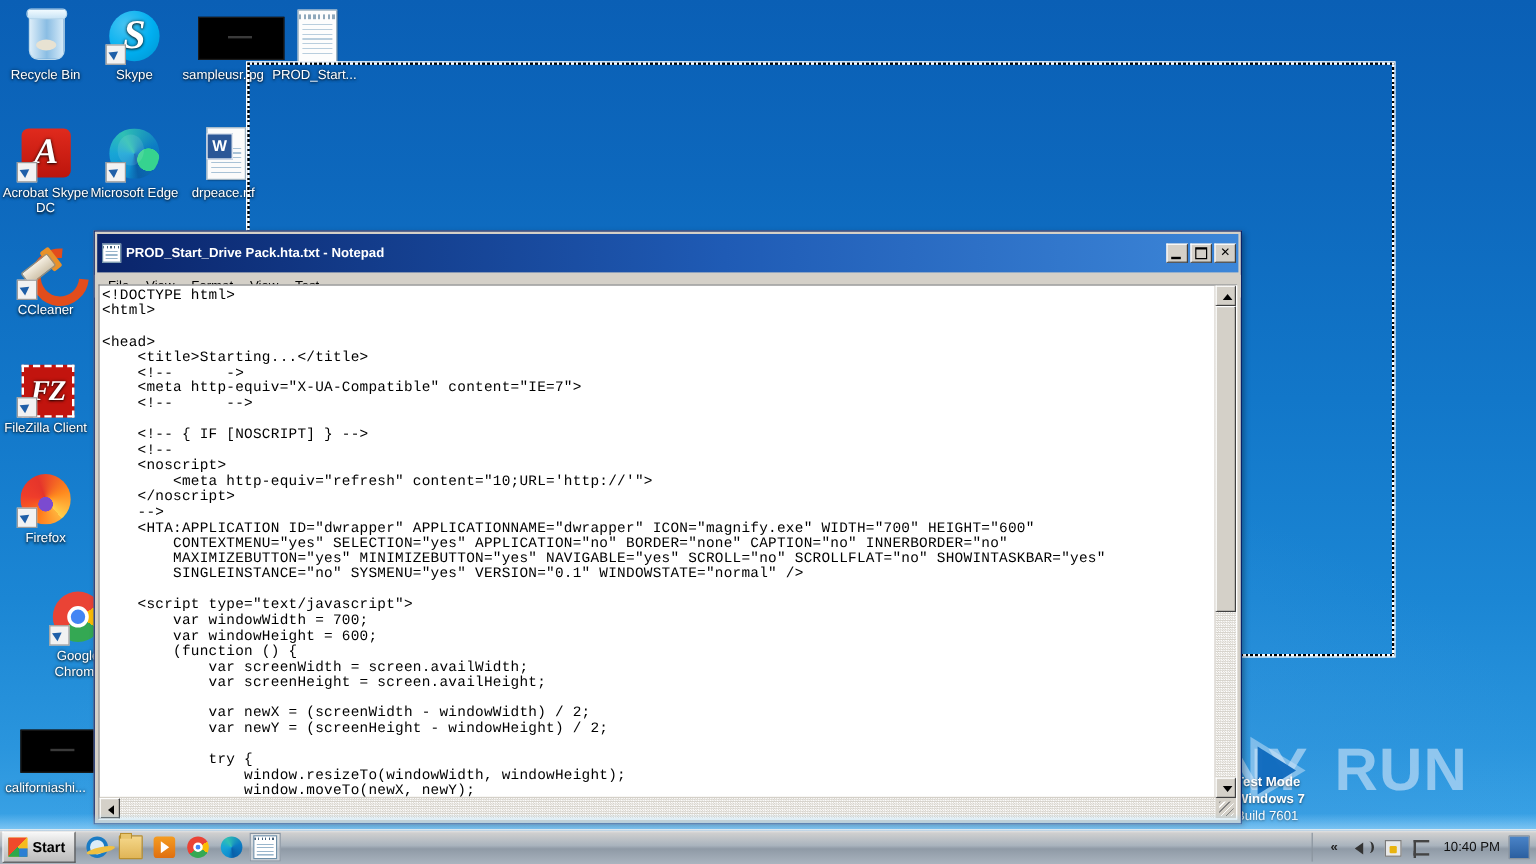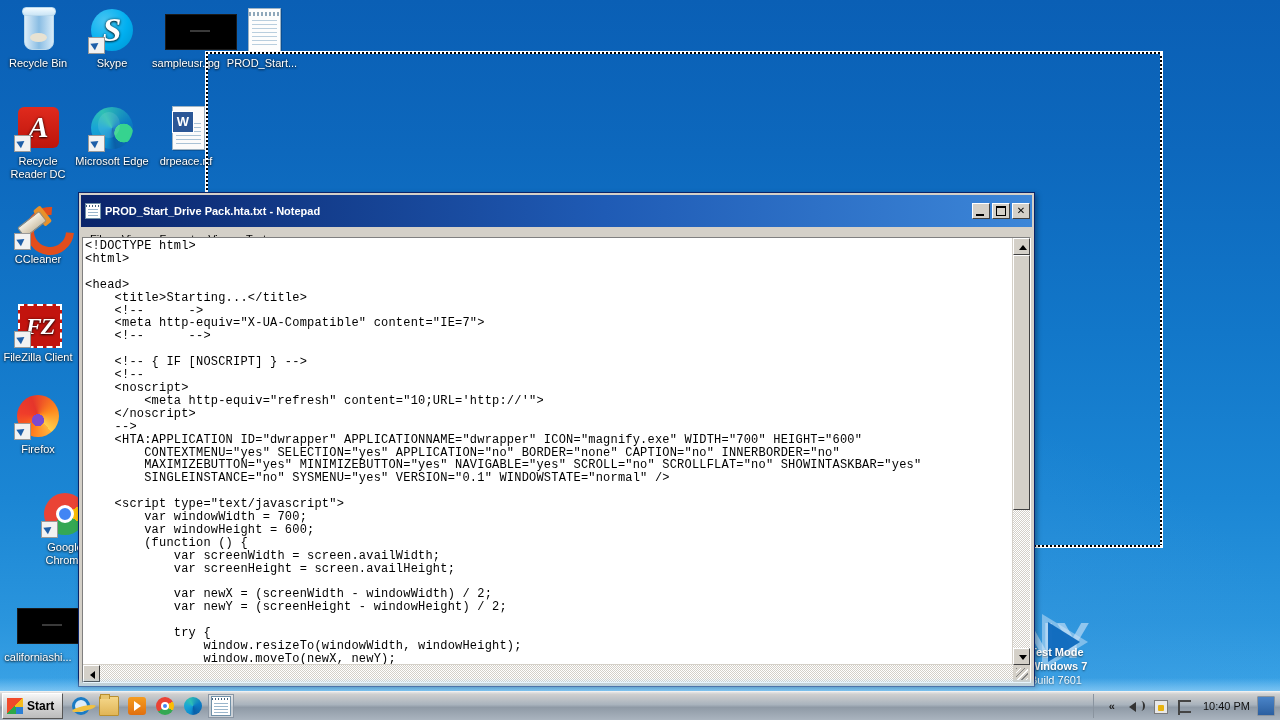--- a/index.html
+++ b/index.html
@@ -426,21 +426,21 @@
     <span class="lbl">PROD_Start...</span>
   </div>
 
   <div class="icon" style="left:0px;top:104px;">
     <div class="gfx">
       <i class="ico-acrobat">
           <span>A</span>
         </i>
         <i class="shortcut-arrow"></i>
     </div>
-    <span class="lbl">Recycle Reader DC</span>
+    <span class="lbl">Acrobat Skype DC</span>
   </div>
 
   <div class="icon" style="left:74px;top:104px;">
     <div class="gfx">
       <i class="ico-edge"></i>
         <i class="shortcut-arrow"></i>
     </div>
     <span class="lbl">Microsoft Edge</span>
   </div>
 
@@ -494,20 +494,21 @@
         <i class="ico-blackimg"></i>
       </div>
     <span class="lbl">californiashi...</span>
   </div>
 
   <div id="marquee"></div>
 
   <div id="watermark">
     <span class="wm-any">ANY</span>
     <span class="wm-play"></span>
+    <span class="wm-run">RUN</span>
   </div>
 
   <div id="testmode">
     <div class="tm-b">Test Mode</div>
     <div class="tm-b">Windows 7</div>
     <div>Build 7601</div>
   </div>
 
   <div id="notepad">
 

